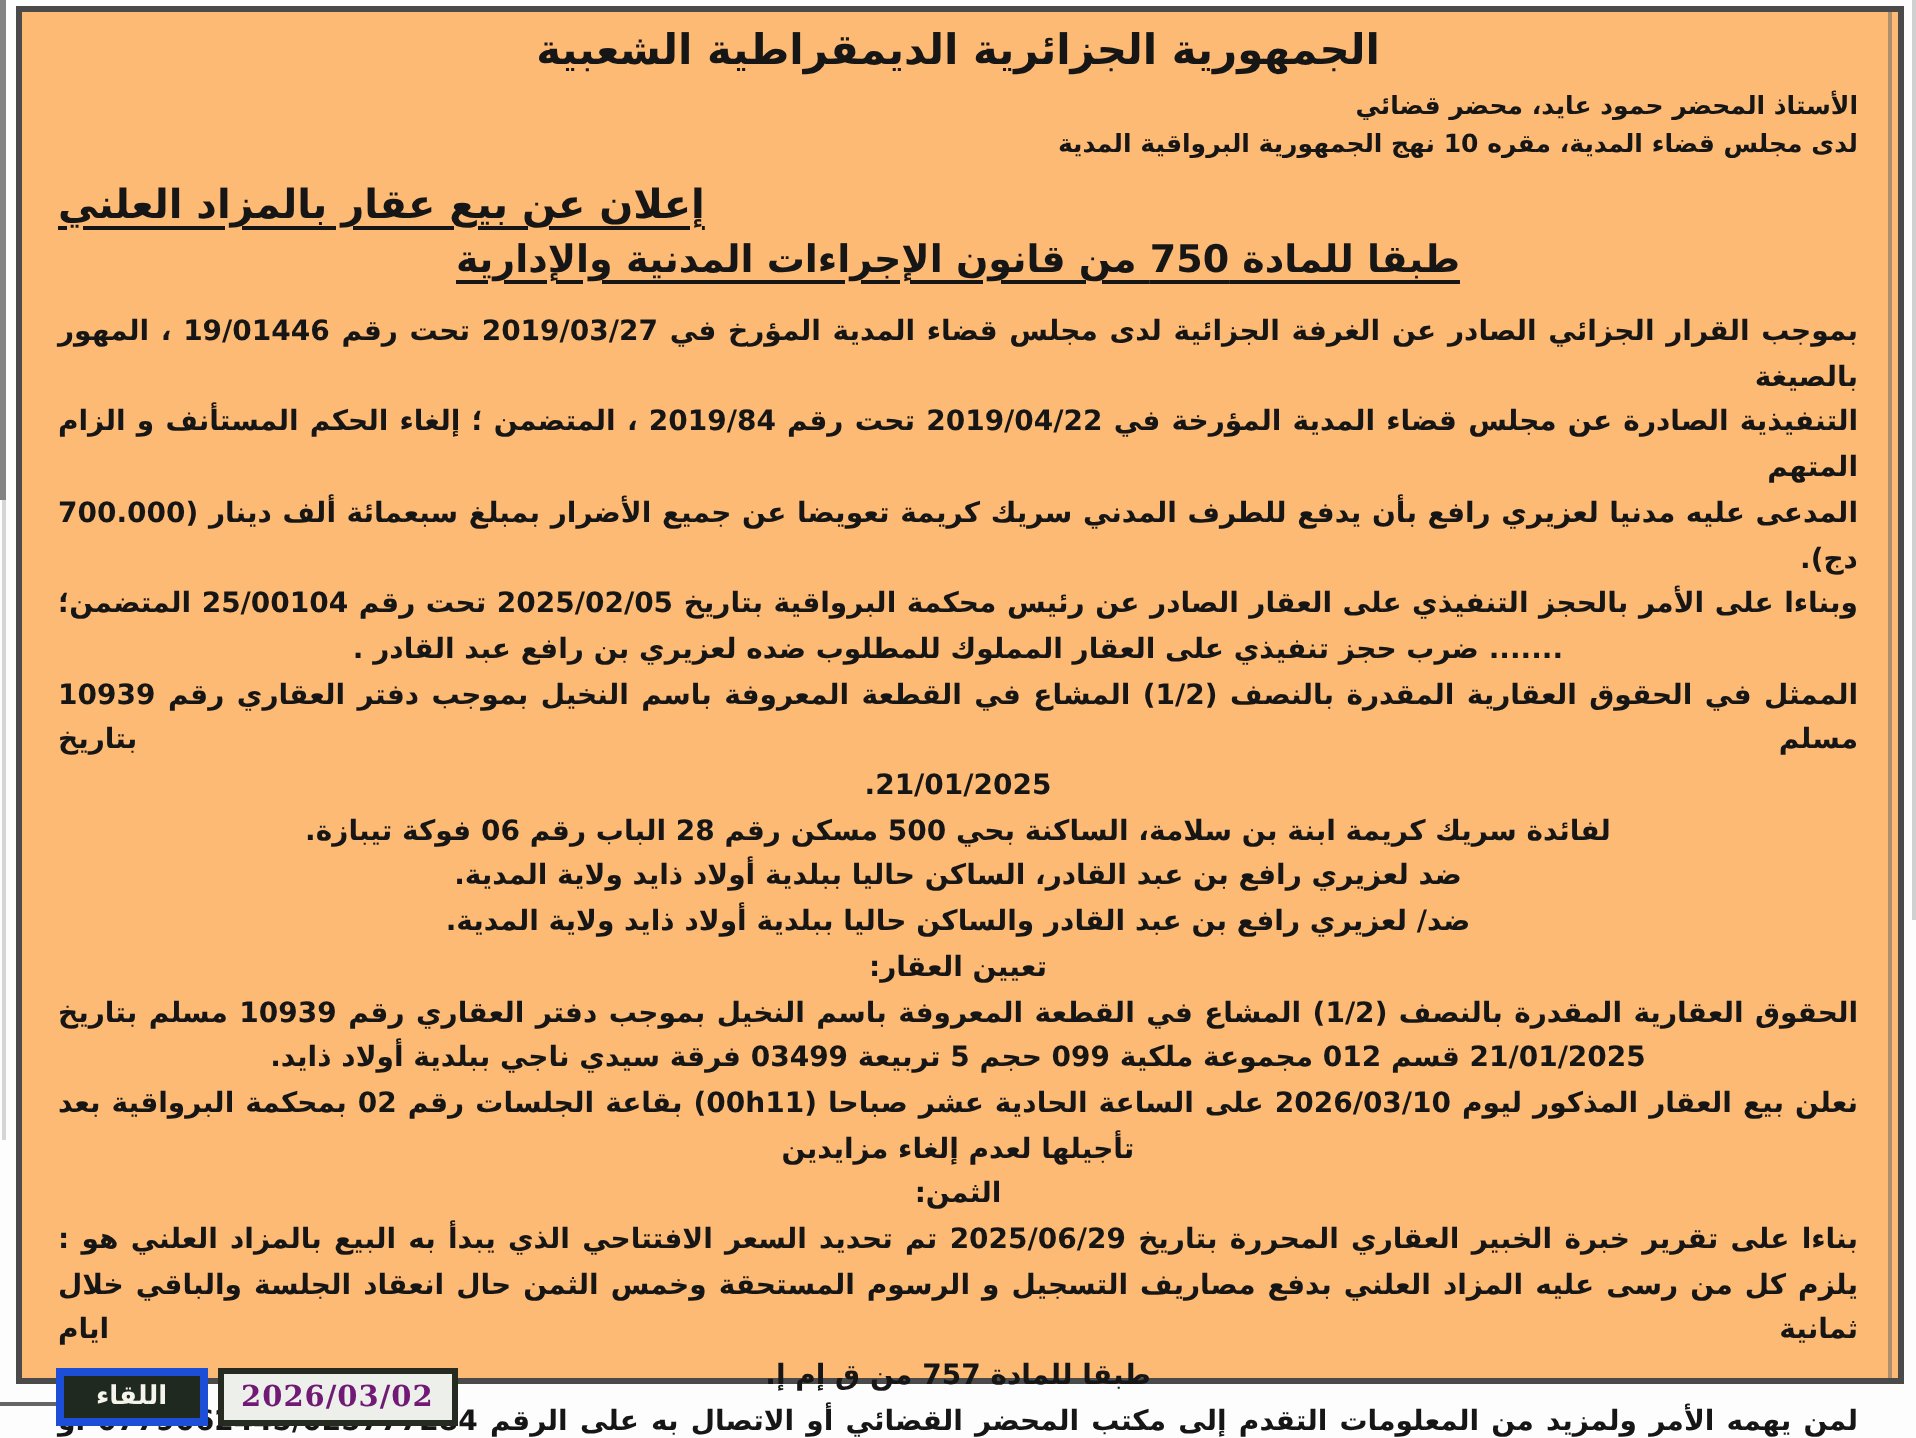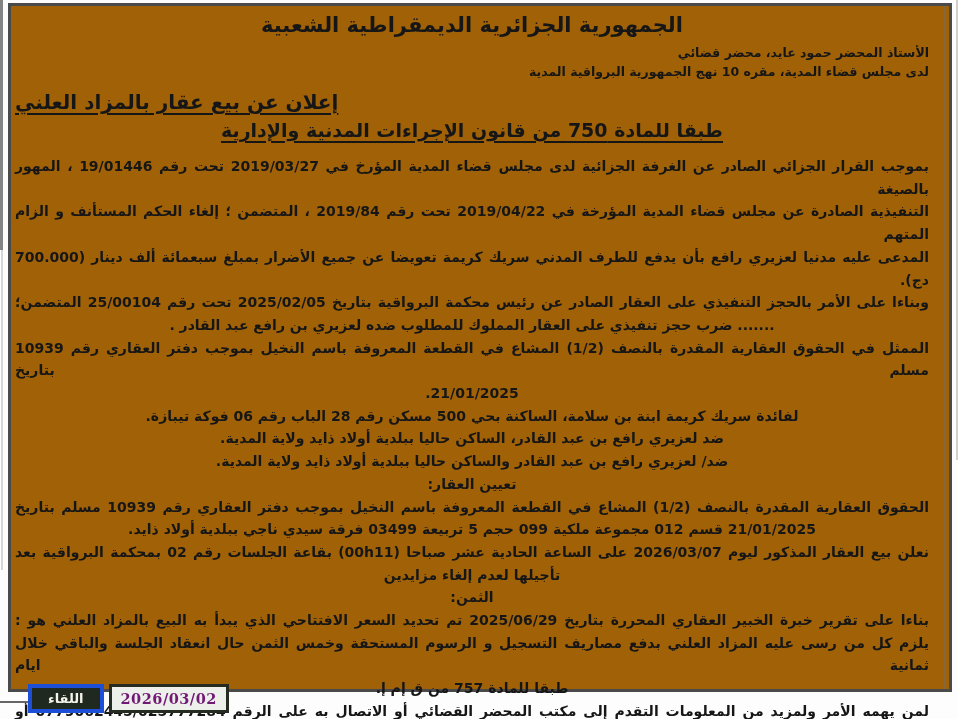--- a/index.html
+++ b/index.html
@@ -1,18 +1,18 @@
 <!DOCTYPE html>
 <html lang="ar" dir="rtl"><head>
 <meta charset="utf-8">
 <style>
   html,body{margin:0;padding:0;width:958px;height:719px;background:#fcfdfc;overflow:hidden;}
   .page{position:relative;width:958px;height:719px;font-family:"DejaVu Sans",sans-serif;direction:rtl;color:#161616;}
   .frame{position:absolute;top:3px;right:6px;left:8px;bottom:27px;border:3px solid #4a4a4a;box-sizing:border-box;
-         padding:2px 20px 0 4px;background:#a16207;}
+         padding:2px 20px 0 18px;background:#fdba74;}
   .dline-r{position:absolute;top:0;bottom:0;right:3px;width:2px;background:#6b6b6b;opacity:.55;}
   
   .t1{font-size:21px;font-weight:bold;text-align:center;margin-top:2px;line-height:30px;}
   .t2{font-size:12.5px;font-weight:bold;text-align:right;line-height:19px;}
   .t2.first{margin-top:3px;}
   .t3{font-size:20px;font-weight:bold;text-align:left;margin-top:7px;line-height:29px;}
   .t4{font-size:19px;font-weight:bold;text-align:center;line-height:27px;}
   .ul{text-decoration:underline;text-underline-offset:4px;text-decoration-thickness:1.5px;}
   
   .docbody{margin-top:11px;}
@@ -53,21 +53,21 @@
       <div class="bl j">وبناءا على الأمر بالحجز التنفيذي على العقار الصادر عن رئيس محكمة البرواقية بتاريخ 2025/02/05 تحت رقم 25/00104 المتضمن؛</div>
       <div class="bl c">....... ضرب حجز تنفيذي على العقار المملوك للمطلوب ضده لعزيري بن رافع عبد القادر .</div>
       <div class="bl j">الممثل في الحقوق العقارية المقدرة بالنصف (1/2) المشاع في القطعة المعروفة باسم النخيل بموجب دفتر العقاري رقم 10939 مسلم بتاريخ</div>
       <div class="bl r">21/01/2025.</div>
       <div class="bl r">لفائدة سريك كريمة ابنة بن سلامة، الساكنة بحي 500 مسكن رقم 28 الباب رقم 06 فوكة تيبازة.</div>
       <div class="bl r">ضد لعزيري رافع بن عبد القادر، الساكن حاليا ببلدية أولاد ذايد ولاية المدية.</div>
       <div class="bl r">ضد/ لعزيري رافع بن عبد القادر والساكن حاليا ببلدية أولاد ذايد ولاية المدية.</div>
       <div class="bl r">تعيين العقار:</div>
       <div class="bl j">الحقوق العقارية المقدرة بالنصف (1/2) المشاع في القطعة المعروفة باسم النخيل بموجب دفتر العقاري رقم 10939 مسلم بتاريخ</div>
       <div class="bl r">21/01/2025 قسم 012 مجموعة ملكية 099 حجم 5 تربيعة 03499 فرقة سيدي ناجي ببلدية أولاد ذايد.</div>
-      <div class="bl j">نعلن بيع العقار المذكور ليوم 2026/03/07 على الساعة الحادية عشر صباحا (00h11) بقاعة الجلسات رقم 02 بمحكمة البرواقية بعد</div>
+      <div class="bl j">نعلن بيع العقار المذكور ليوم 2026/03/10 على الساعة الحادية عشر صباحا (00h11) بقاعة الجلسات رقم 02 بمحكمة البرواقية بعد</div>
       <div class="bl r">تأجيلها لعدم إلغاء مزايدين</div>
       <div class="bl r">الثمن:</div>
       <div class="bl j">بناءا على تقرير خبرة الخبير العقاري المحررة بتاريخ 2025/06/29 تم تحديد السعر الافتتاحي الذي يبدأ به البيع بالمزاد العلني هو :</div>
       <div class="bl j">يلزم كل من رسى عليه المزاد العلني بدفع مصاريف التسجيل و الرسوم المستحقة وخمس الثمن حال انعقاد الجلسة والباقي خلال ثمانية ايام</div>
       <div class="bl r">طبقا للمادة 757 من ق إم إ.</div>
       <div class="bl j">لمن يهمه الأمر ولمزيد من المعلومات التقدم إلى مكتب المحضر القضائي أو الاتصال به على الرقم 0779062445/025777284 أو بأمانة ضبط</div>
 
     </div>
   </div>
 

